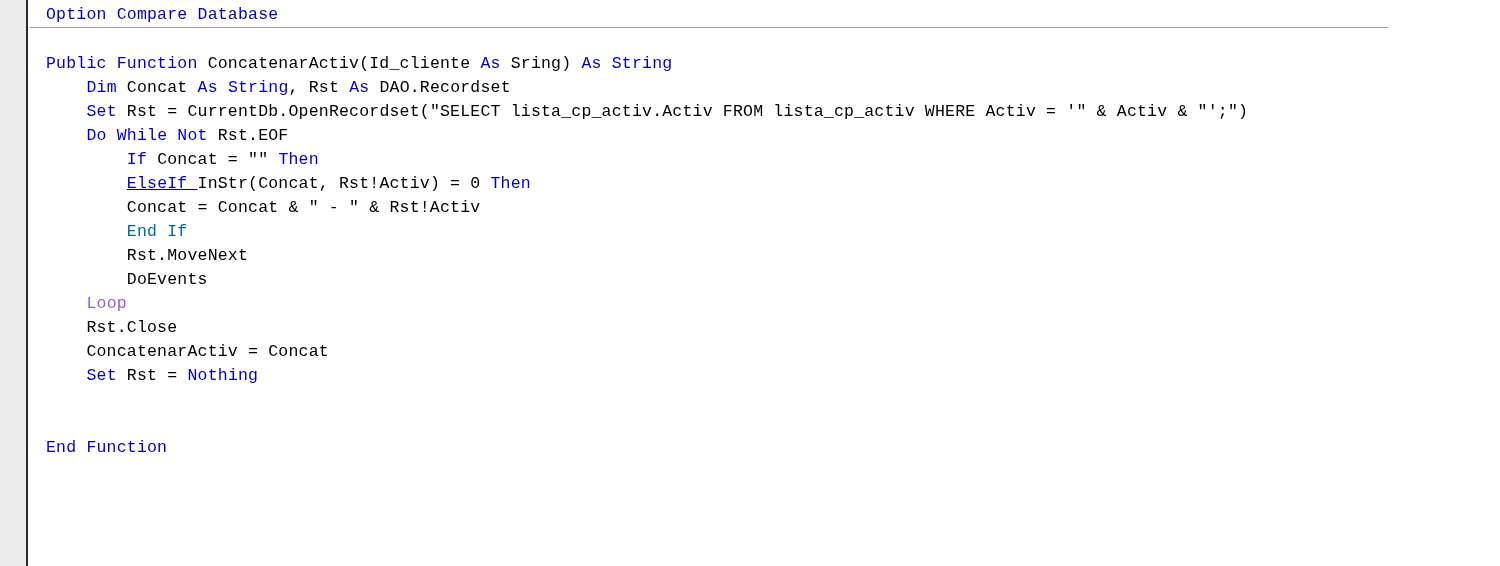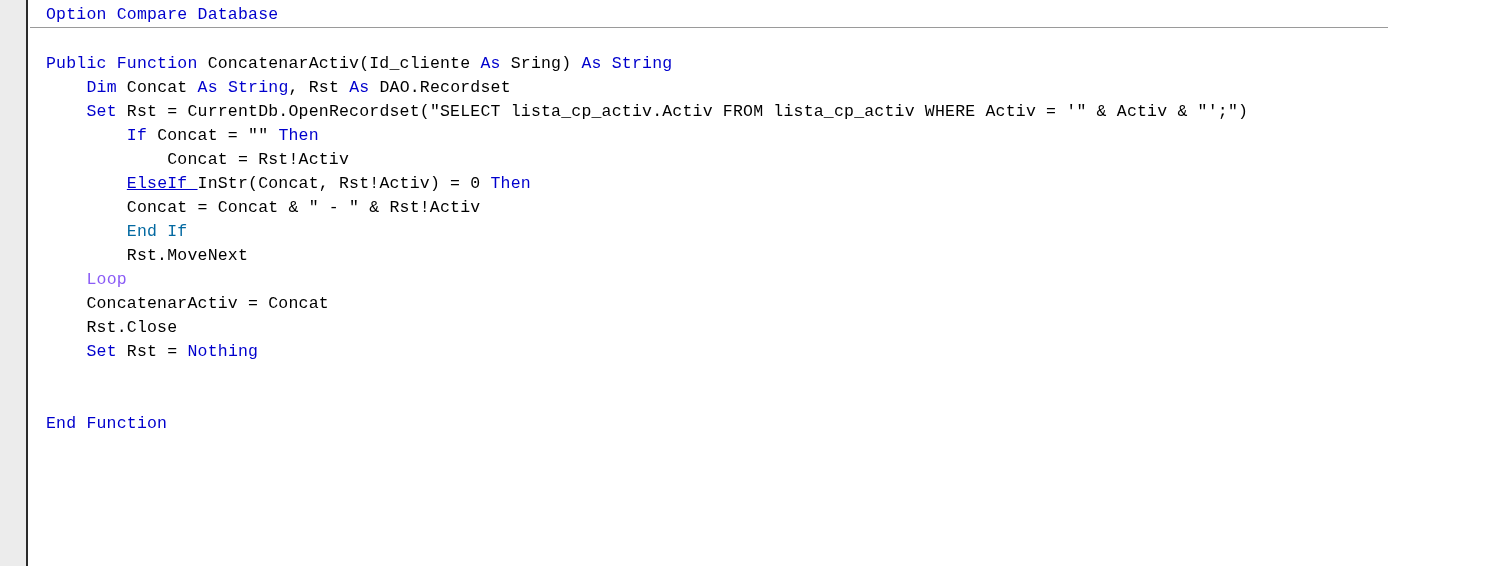--- a/index.html
+++ b/index.html
@@ -87,29 +87,30 @@
         <div class="code-line"><span class="tok-kw" style="color: rgb(0, 0, 205);">Option Compare Database</span></div>
       </div>
 
     <div id="declarations-separator" style="border-top-color: rgb(154, 154, 154);"></div>
 
     <div id="procedure-block" class="code-section">
         <div class="code-line blank">&nbsp;</div>
         <div class="code-line"><span class="tok-kw" style="color: rgb(0, 0, 205);">Public Function </span><span class="tok-txt" style="color: rgb(0, 0, 0);">ConcatenarActiv(Id_cliente </span><span class="tok-kw" style="color: rgb(0, 0, 205);">As </span><span class="tok-txt" style="color: rgb(0, 0, 0);">Sring) </span><span class="tok-kw" style="color: rgb(0, 0, 205);">As </span><span class="tok-kw" style="color: rgb(0, 0, 205);">String</span></div>
         <div class="code-line"><span class="tok-txt" style="color: rgb(0, 0, 0);">    </span><span class="tok-kw" style="color: rgb(0, 0, 205);">Dim </span><span class="tok-txt" style="color: rgb(0, 0, 0);">Concat </span><span class="tok-kw" style="color: rgb(0, 0, 205);">As </span><span class="tok-kw" style="color: rgb(0, 0, 205);">String</span><span class="tok-txt" style="color: rgb(0, 0, 0);">, Rst </span><span class="tok-kw" style="color: rgb(0, 0, 205);">As </span><span class="tok-txt" style="color: rgb(0, 0, 0);">DAO.Recordset</span></div>
         <div class="code-line"><span class="tok-txt" style="color: rgb(0, 0, 0);">    </span><span class="tok-kw" style="color: rgb(0, 0, 205);">Set </span><span class="tok-txt" style="color: rgb(0, 0, 0);">Rst = CurrentDb.OpenRecordset("SELECT lista_cp_activ.Activ FROM lista_cp_activ WHERE Activ = '" &amp; Activ &amp; "';")</span></div>
+        <div class="code-line"><span class="tok-txt" style="color: rgb(0, 0, 0);">    </span><span class="tok-kw" style="color: rgb(0, 0, 205);">Do While Not </span><span class="tok-txt" style="color: rgb(0, 0, 0);">Rst.EOF</span></div>
         <div class="code-line"><span class="tok-txt" style="color: rgb(0, 0, 0);">        </span><span class="tok-kw" style="color: rgb(0, 0, 205);">If </span><span class="tok-txt" style="color: rgb(0, 0, 0);">Concat = "" </span><span class="tok-kw" style="color: rgb(0, 0, 205);">Then</span></div>
-        <div class="code-line"><span class="tok-txt" style="color: rgb(0, 0, 0);">            Concat = Rst!Activ</span></div>
         <div class="code-line"><span class="tok-txt" style="color: rgb(0, 0, 0);">        </span><span class="tok-kw" style="color: rgb(0, 0, 205); text-decoration: underline;">ElseIf </span><span class="tok-txt" style="color: rgb(0, 0, 0); text-align: right;">InStr(Concat, Rst!Activ) = 0 </span><span class="tok-kw" style="color: rgb(0, 0, 205);">Then</span></div>
         <div class="code-line"><span class="tok-txt" style="color: rgb(0, 0, 0);">        Concat = Concat &amp; " - " &amp; Rst!Activ</span></div>
         <div class="code-line"><span class="tok-txt" style="color: rgb(0, 0, 0);">        </span><span class="tok-kw" style="color: #0369a1;">End If</span></div>
         <div class="code-line"><span class="tok-txt" style="color: rgb(0, 0, 0);">        Rst.MoveNext</span></div>
+        <div class="code-line"><span class="tok-txt" style="color: rgb(0, 0, 0);">        DoEvents</span></div>
         <div class="code-line"><span class="tok-txt" style="color: rgb(0, 0, 0);">    </span><span class="tok-kw" style="color: #8b5cf6;">Loop</span></div>
+        <div class="code-line"><span class="tok-txt" style="color: rgb(0, 0, 0);">    Rst.Close</span></div>
         <div class="code-line"><span class="tok-txt" style="color: rgb(0, 0, 0);">    ConcatenarActiv = Concat</span></div>
-        <div class="code-line"><span class="tok-txt" style="color: rgb(0, 0, 0);">    Rst.Close</span></div>
         <div class="code-line"><span class="tok-txt" style="color: rgb(0, 0, 0);">    </span><span class="tok-kw" style="color: rgb(0, 0, 205);">Set </span><span class="tok-txt" style="color: rgb(0, 0, 0);">Rst = </span><span class="tok-kw" style="color: rgb(0, 0, 205);">Nothing</span></div>
         <div class="code-line blank">&nbsp;</div>
         <div class="code-line blank">&nbsp;</div>
         <div class="code-line"><span class="tok-kw" style="color: rgb(0, 0, 205);">End Function</span></div>
       </div>
 
   </div>
 
 </div>
 

